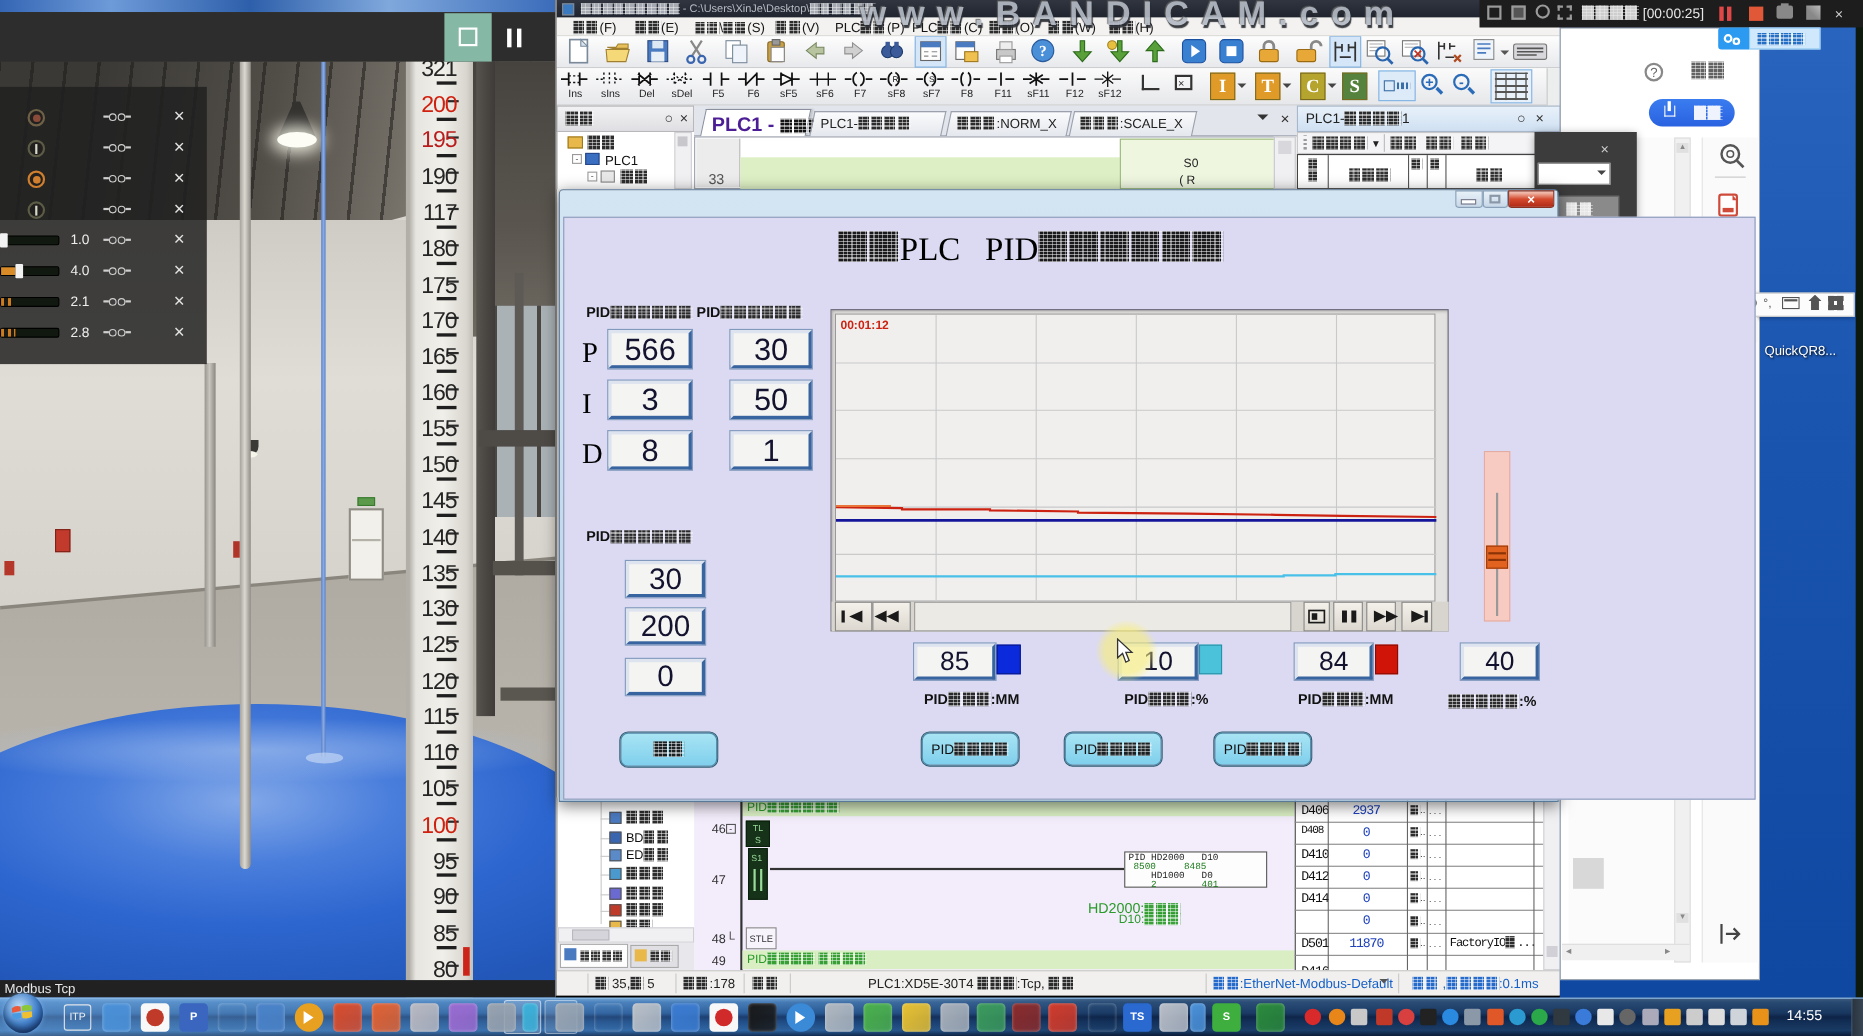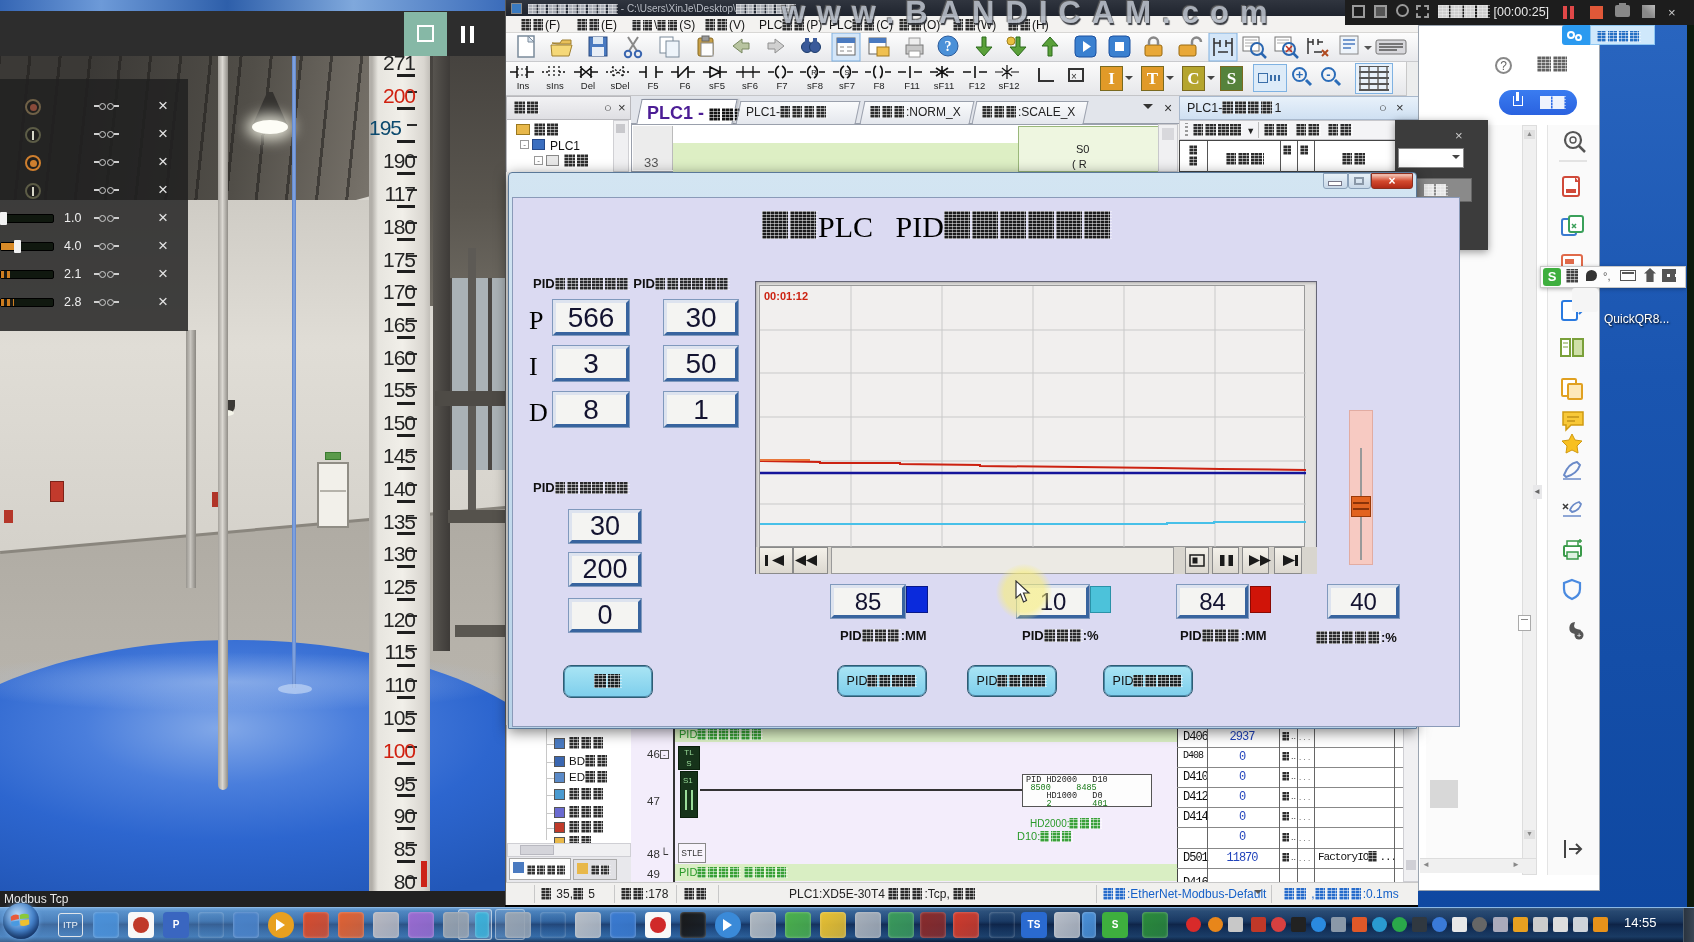--- a/index.html
+++ b/index.html
@@ -32,27 +32,27 @@
 <div class="ab" style="left:448px;top:510px;width:57px;height:13px;background:#55524c"></div>
 <div class="ab" style="left:455px;top:625px;width:50px;height:12px;background:#5a5751"></div>
 <div class="ab" style="left:253px;top:92px;width:34px;height:32px;background:#34322f;clip-path:polygon(42% 0,58% 0,100% 100%,0 100%)"></div>
 <div class="ab" style="left:252px;top:120px;width:36px;height:14px;border-radius:50%;background:#fdfdf6;box-shadow:0 0 14px 6px rgba(255,255,240,.8)"></div>
 <div class="ab" style="left:219px;top:400px;width:16px;height:14px;background:#3c3a37;border-radius:0 0 8px 8px"></div>
 <div class="ab" style="left:220px;top:410px;width:14px;height:6px;border-radius:50%;background:#f5f5ea"></div>
 <div class="ab" style="left:218px;top:56px;width:10px;height:734px;background:linear-gradient(90deg,#a5a29c,#dbd8d2 45%,#908d87);border-radius:0 0 5px 5px"></div>
 <div class="ab" style="left:292px;top:56px;width:4px;height:632px;background:linear-gradient(90deg,#5c82c8,#87a9e4,#5c82c8)"></div>
 <div class="ab" style="left:278px;top:684px;width:34px;height:10px;border-radius:50%;background:rgba(215,230,250,.55)"></div>
 <div class="ab" style="left:369px;top:40px;width:61px;height:867px;background:linear-gradient(90deg,#b2afa9 0 3px,#e7e5df 9px,#f1efe9 55%,#d9d6d0 90%,#c2bfb9)"></div>
-<div class="ab" style="left:369px;top:51px;width:46px;text-align:right;font-size:21px;color:#242424;letter-spacing:-1px">271</div>
+<div class="ab" style="left:369px;top:51px;width:46px;text-align:right;font-size:21px;color:#242424;letter-spacing:-1px">321</div>
 <div class="ab" style="left:397px;top:74px;width:18px;height:3px;background:#1f1f1f"></div>
 <div class="ab" style="left:407px;top:91px;width:10px;height:2px;background:#2a2a2a"></div>
 <div class="ab" style="left:369px;top:84px;width:46px;text-align:right;font-size:21px;color:#d0200f;letter-spacing:-1px">200</div>
 <div class="ab" style="left:397px;top:107px;width:18px;height:3px;background:#1f1f1f"></div>
 <div class="ab" style="left:407px;top:124px;width:10px;height:2px;background:#2a2a2a"></div>
-<div class="ab" style="left:369px;top:116px;width:46px;font-size:21px;color:#0c4a6e;letter-spacing:-1px">195</div>
+<div class="ab" style="left:369px;top:116px;width:46px;text-align:right;font-size:21px;color:#b91c1c;letter-spacing:-1px">195</div>
 <div class="ab" style="left:397px;top:140px;width:18px;height:3px;background:#1f1f1f"></div>
 <div class="ab" style="left:407px;top:156px;width:10px;height:2px;background:#2a2a2a"></div>
 <div class="ab" style="left:369px;top:149px;width:46px;text-align:right;font-size:21px;color:#242424;letter-spacing:-1px">190</div>
 <div class="ab" style="left:397px;top:172px;width:18px;height:3px;background:#1f1f1f"></div>
 <div class="ab" style="left:407px;top:189px;width:10px;height:2px;background:#2a2a2a"></div>
 <div class="ab" style="left:369px;top:182px;width:46px;text-align:right;font-size:21px;color:#242424;letter-spacing:-1px">117</div>
 <div class="ab" style="left:397px;top:205px;width:18px;height:3px;background:#1f1f1f"></div>
 <div class="ab" style="left:407px;top:222px;width:10px;height:2px;background:#2a2a2a"></div>
 <div class="ab" style="left:369px;top:215px;width:46px;text-align:right;font-size:21px;color:#242424;letter-spacing:-1px">180</div>
 <div class="ab" style="left:397px;top:238px;width:18px;height:3px;background:#1f1f1f"></div>
@@ -489,21 +489,21 @@
 <div class="ab" style="left:174px;top:771px;width:18px;height:47px;background:#16331a;border:1px solid #0a200c"></div>
 <div class="ab" style="left:177px;top:776px;font-size:8px;color:#9adb9a">S1</div>
 <div class="ab" style="left:179px;top:790px;width:2px;height:20px;background:#9adb9a"></div>
 <div class="ab" style="left:185px;top:790px;width:2px;height:20px;background:#9adb9a"></div>
 <div class="ab" style="left:194px;top:789px;width:322px;height:2px;background:#333"></div>
 <div class="ab" style="left:516px;top:774px;width:130px;height:33px;background:#fdfdfd;border:1px solid #555"></div>
 <div class="ab" style="left:520px;top:775px;font-size:8.5px;color:#222;white-space:pre;font-family:'Liberation Mono',monospace">PID HD2000   D10</div>
 <div class="ab" style="left:504px;top:783px;font-size:8.5px;color:#1a7a1a;white-space:pre;font-family:'Liberation Mono',monospace">    8500     8485</div>
 <div class="ab" style="left:520px;top:791px;font-size:8.5px;color:#222;white-space:pre;font-family:'Liberation Mono',monospace">    HD1000   D0</div>
 <div class="ab" style="left:520px;top:799px;font-size:8.5px;color:#1a7a1a;white-space:pre;font-family:'Liberation Mono',monospace">    2        401</div>
-<div class="ab" style="left:524px;top:818px;font-size:10px;color:#2a9a2a">HD2000:<i class="z" style="--s:11px;--g:9px;width:33px;color:#2a9a2a;"></i></div>
+<div class="ab" style="left:483px;top:818px;font-size:13px;color:#2a9a2a">HD2000:<i class="z" style="--s:11px;--g:9px;width:33px;color:#2a9a2a;"></i></div>
 <div class="ab" style="left:511px;top:830px;font-size:11px;color:#2a9a2a">D10:<i class="z" style="--s:11px;--g:9px;width:33px;color:#2a9a2a;"></i></div>
 <div class="ab" style="left:141px;top:848px;font-size:11.5px;color:#333">48└</div>
 <div class="ab" style="left:172px;top:843px;width:28px;height:20px;background:#f8f4fc;border:1px solid #888;font-size:8.5px;color:#333;text-align:center;line-height:18px">STLE</div>
 <div class="ab" style="left:169px;top:864px;width:502px;height:17px;background:#d9eec3"></div>
 <div class="ab" style="left:173px;top:866px;font-size:11px;color:#2a9a2a">PID<i class="z" style="--s:11px;--g:9px;width:44px;color:#2a9a2a;"></i> <i class="z" style="--s:11px;--g:9px;width:44px;color:#2a9a2a;"></i></div>
 <div class="ab" style="left:141px;top:868px;font-size:11.5px;color:#333">49</div>
 
 <div class="ab" style="left:671px;top:725px;width:242px;height:157px;background:#fff;border-left:1px solid #444"></div>
 <div class="ab" style="left:671px;top:747px;width:226px;height:1px;background:#888"></div>
 <div class="ab" style="left:677px;top:730px;font-size:12px;color:#111;font-family:'Liberation Mono',monospace;letter-spacing:-1px">D406</div>
@@ -691,21 +691,21 @@
 <div class="ab" style="left:1644px;top:268px;width:12px;height:14px;background:#555;clip-path:polygon(50% 0,100% 40%,80% 40%,80% 100%,20% 100%,20% 40%,0 40%)"></div>
 <div class="ab" style="left:1662px;top:269px;width:14px;height:13px;background:repeating-linear-gradient(90deg,#555 0 5px,transparent 5px 8px),repeating-linear-gradient(0deg,#555 0 5px,transparent 5px 8px)"></div>
 <div class="ab" style="left:1572px;top:288px;width:26px;height:24px;background:#f5f5f5;border-radius:3px"></div>
 <div class="ab" style="left:1604px;top:312px;font-size:12px;color:#fff;text-shadow:1px 1px 2px #000">QuickQR8...</div>
 <div class="ab" id="dlg" style="left:508px;top:172px;width:909px;height:557px;background:linear-gradient(180deg,#d3e5f2,#b8d2e8);border:1px solid #5a7898;border-radius:4px 4px 0 0;box-shadow:0 3px 14px rgba(0,0,0,.5)">
 <div class="ab" style="left:814px;top:0px;width:25px;height:16px;background:linear-gradient(180deg,#e8f1f8,#c8d8e8);border:1px solid #8aa0b8;border-radius:0 0 3px 3px"></div>
 <div class="ab" style="left:820px;top:9px;width:12px;height:3px;background:#fff;outline:1px solid #778"></div>
 <div class="ab" style="left:839px;top:0px;width:23px;height:16px;background:linear-gradient(180deg,#e8f1f8,#c8d8e8);border:1px solid #8aa0b8;border-radius:0 0 3px 3px"></div>
 <div class="ab" style="left:845px;top:4px;width:10px;height:8px;border:2px solid #8a98a8"></div>
 <div class="ab" style="left:862px;top:0px;width:42px;height:16px;background:linear-gradient(180deg,#f0b8a8 10%,#d44a2e 50%,#b02a16);border:1px solid #8a3020;border-radius:0 0 3px 3px;text-align:center;color:#fff;font-size:12px;font-weight:bold;line-height:14px">×</div>
-<div class="ab" style="left:3px;top:24px;width:948px;height:530px;background:#dbdaf2;border:1px solid #8a9ab8;overflow:hidden">
+<div class="ab" style="left:3px;top:24px;width:1084px;height:530px;background:#dbdaf2;border:1px solid #8a9ab8;overflow:hidden">
 <div class="ab" style="left:249px;top:12px;font-size:30px;color:#000;font-family:'Liberation Serif',serif"><i class="z" style="--s:28px;--g:26px;width:56px;color:#0a0a0a;"></i>PLC&nbsp;&nbsp;&nbsp;PID<i class="z" style="--s:28px;--g:26px;width:168px;color:#0a0a0a;"></i></div>
 <div class="ab" style="left:20px;top:78px;font-size:13px;color:#111;font-weight:bold">PID<i class="z" style="--s:12.5px;--g:10.5px;width:75.0px;color:#1c1c1c;"></i> PID<i class="z" style="--s:12.5px;--g:10.5px;width:75.0px;color:#1c1c1c;"></i></div>
 <div class="ab" style="left:16px;top:108px;font-size:26px;color:#000;font-family:'Liberation Serif',serif">P</div>
 <div class="ab" style="left:16px;top:154px;font-size:26px;color:#000;font-family:'Liberation Serif',serif">I</div>
 <div class="ab" style="left:16px;top:200px;font-size:26px;color:#000;font-family:'Liberation Serif',serif">D</div>
 <div class="box3d" style="left:40px;top:102px;width:76px;height:35px;font-size:28px;line-height:29px">566</div>
 <div class="box3d" style="left:151px;top:102px;width:74px;height:35px;font-size:28px;line-height:29px">30</div>
 <div class="box3d" style="left:40px;top:148px;width:76px;height:35px;font-size:28px;line-height:29px">3</div>
 <div class="box3d" style="left:151px;top:148px;width:74px;height:35px;font-size:28px;line-height:29px">50</div>
 <div class="box3d" style="left:40px;top:194px;width:76px;height:35px;font-size:28px;line-height:29px">8</div>

